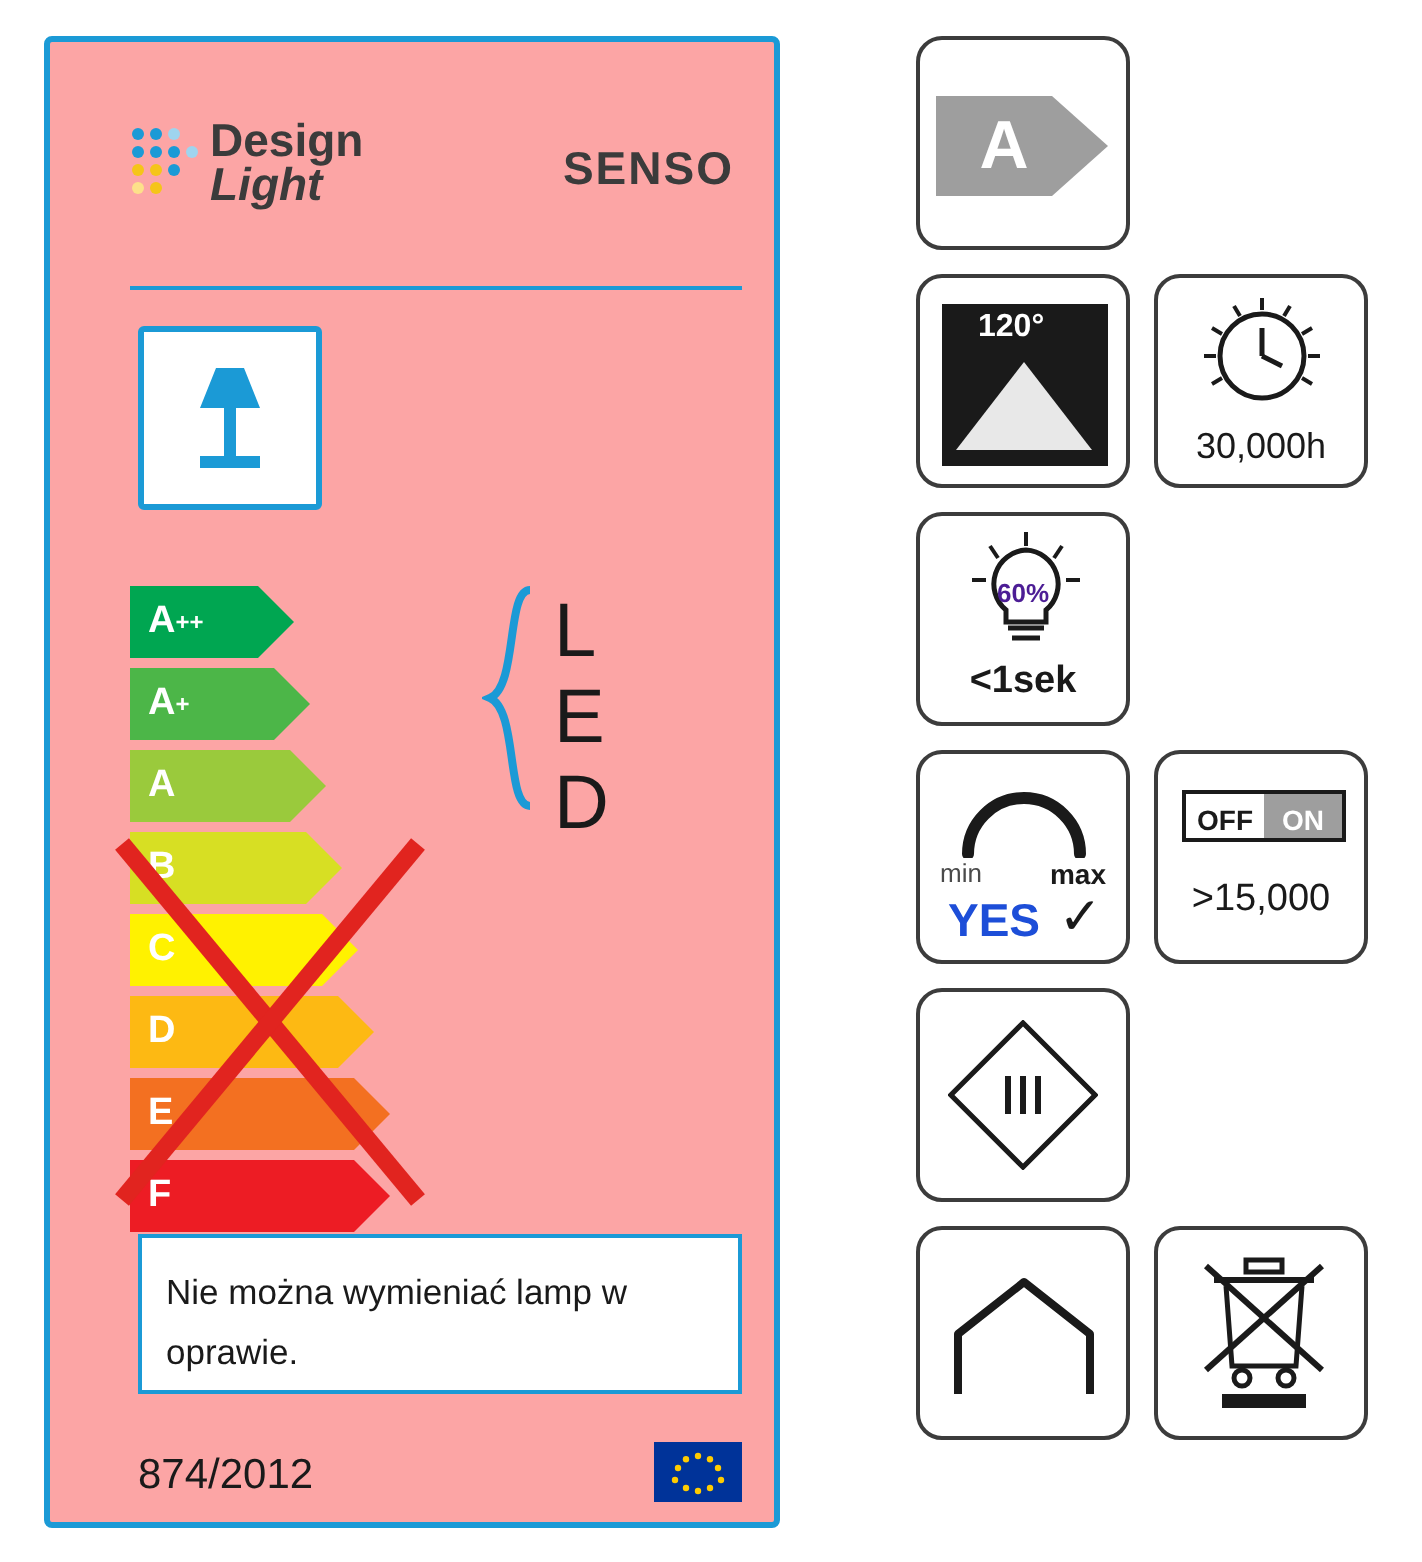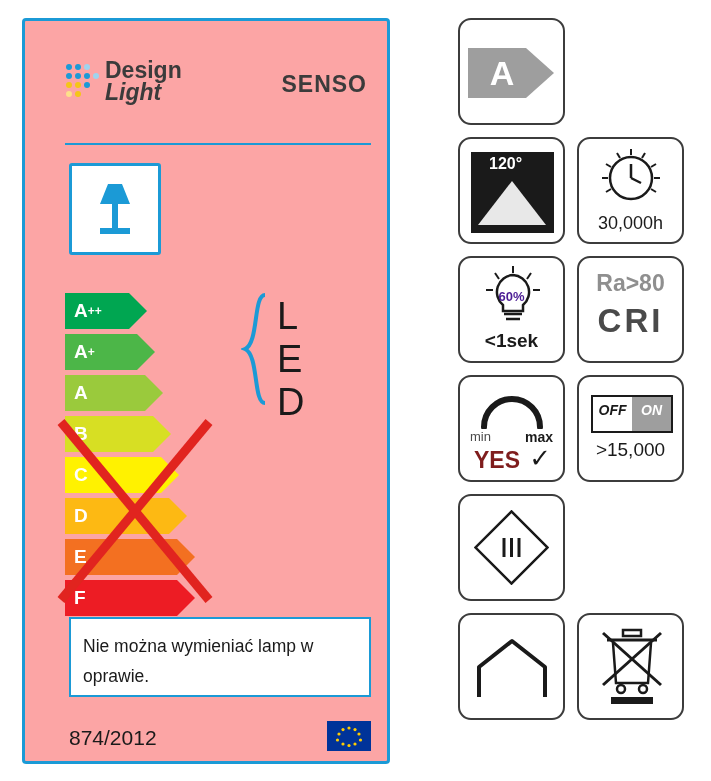--- a/index.html
+++ b/index.html
@@ -145,26 +145,26 @@
     position:absolute;left:0;top:12px;width:100%;text-align:center;
     font-size:23px;font-weight:bold;color:#8f8f8f;
   }
   #cri-text{
     position:absolute;left:0;top:44px;width:100%;text-align:center;
     font-size:33px;font-weight:bold;color:#4a4a4a;letter-spacing:3px;
   }
   
   #dim-min{position:absolute;left:10px;top:52px;font-size:13px;color:#4a4a4a;}
   #dim-max{position:absolute;right:10px;top:52px;font-size:14px;color:#1a1a1a;font-weight:bold;}
-  #dim-yes{position:absolute;left:14px;top:70px;font-size:23px;font-weight:bold;color:#7f1d1d;}
+  #dim-yes{position:absolute;left:14px;top:70px;font-size:23px;font-weight:bold;color:#1d4ed8;}
   #dim-check{position:absolute;right:12px;top:66px;font-size:26px;color:#1a1a1a;}
   
   #sw-wrap{
-    position:absolute;left:12px;top:18px;width:82px;height:38px;
-    border:2px solid #1a1a1a;box-sizing:border-box;display:flex;font-style:italic;
+    position:absolute;left:12px;top:18px;width:82px;height:26px;
+    border:2px solid #1a1a1a;box-sizing:border-box;display:flex;
   }
   #sw-off{flex:1;text-align:center;font-size:14px;font-weight:bold;color:#1a1a1a;line-height:26px;}
   #sw-on{flex:1;text-align:center;font-size:14px;font-weight:bold;color:#ffffff;background:#9e9e9e;line-height:26px;}
   #sw-count{
     position:absolute;left:0;top:62px;width:100%;text-align:center;
     font-size:19px;color:#1a1a1a;
   }
   
   #ip-text{
     position:absolute;left:0;top:32px;width:100%;text-align:center;
@@ -364,26 +364,20 @@
           <path d="M33 11 a17 17 0 0 0 -10 30 l0 6 l20 0 l0 -6 a17 17 0 0 0 -10 -30 z" fill="none" stroke="#1a1a1a" stroke-width="2.5"></path>
           <line x1="24" y1="50" x2="42" y2="50" stroke="#1a1a1a" stroke-width="2.5"></line>
           <line x1="26" y1="55" x2="40" y2="55" stroke="#1a1a1a" stroke-width="2.5"></line>
         </svg>
       </div>
       <div id="bulb-pct">60%</div>
       <div id="bulb-sec">&lt;1sek</div>
     </div>
   </div>
 
-  <div class="cell c-right r2">
-    <div class="cell-inner">
-      <div id="ra-text">Ra&gt;80</div>
-      <div id="cri-text">CRI</div>
-    </div>
-  </div>
 
   <div class="cell c-left r3">
     <div class="cell-inner">
       <div style="position:absolute;left:16px;top:8px;">
         <svg width="72" height="44" viewBox="0 0 72 44">
           <path d="M8 42 a28 28 0 0 1 56 0" fill="none" stroke="#1a1a1a" stroke-width="6" stroke-linecap="round"></path>
         </svg>
       </div>
       <div id="dim-min">min</div>
       <div id="dim-max">max</div>

